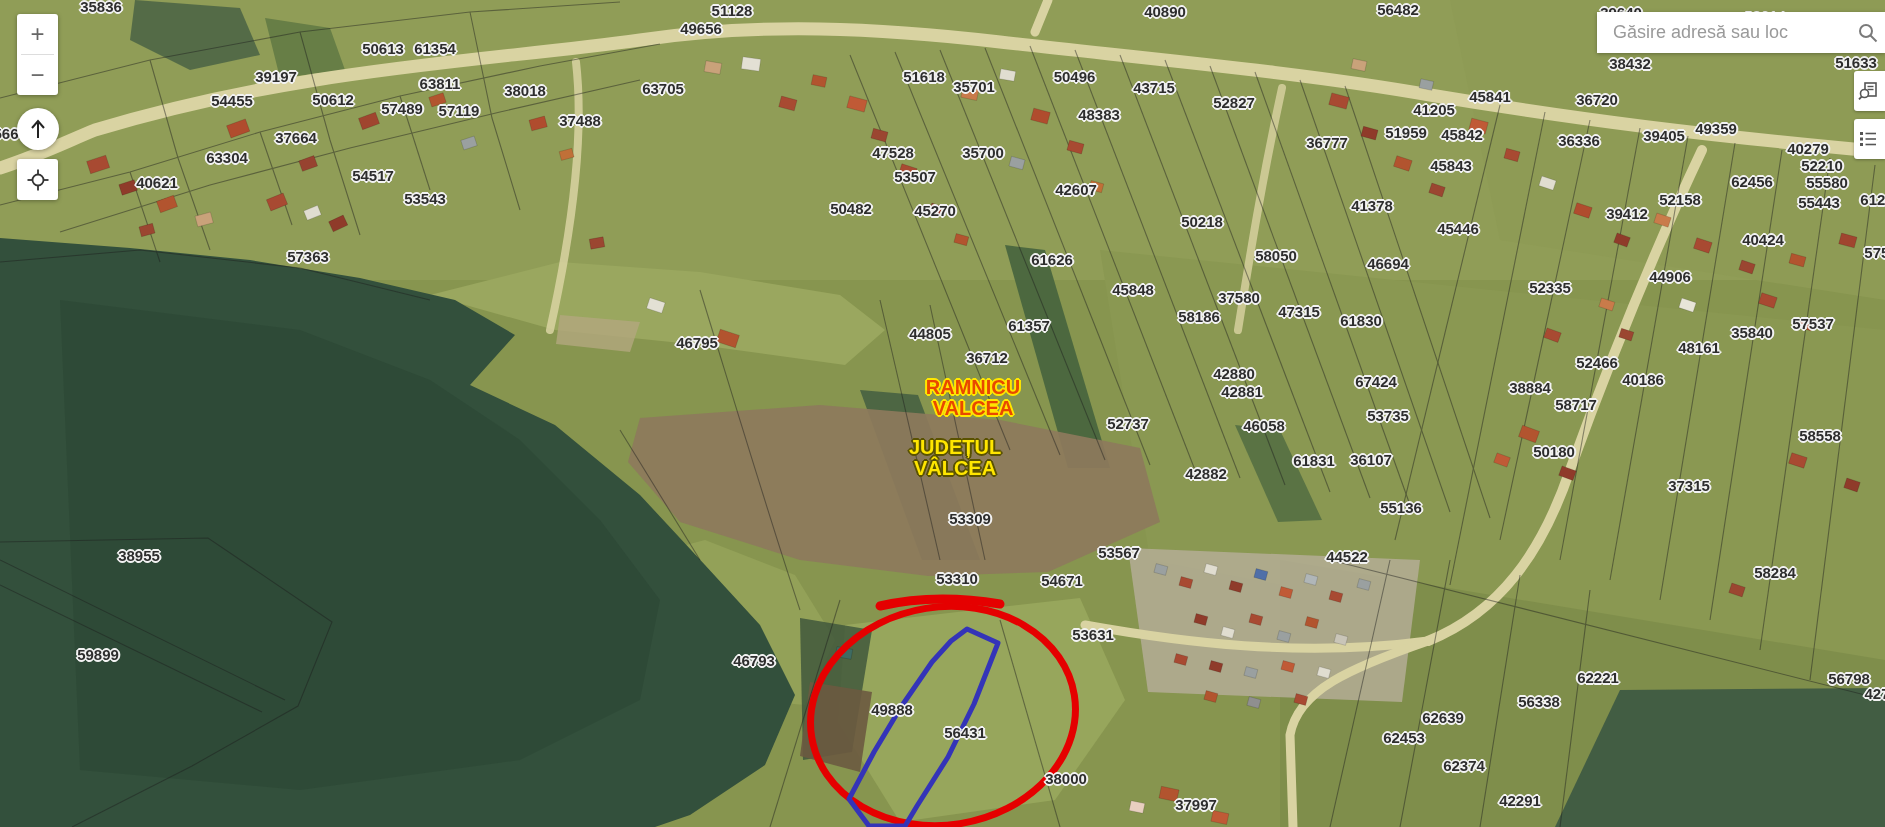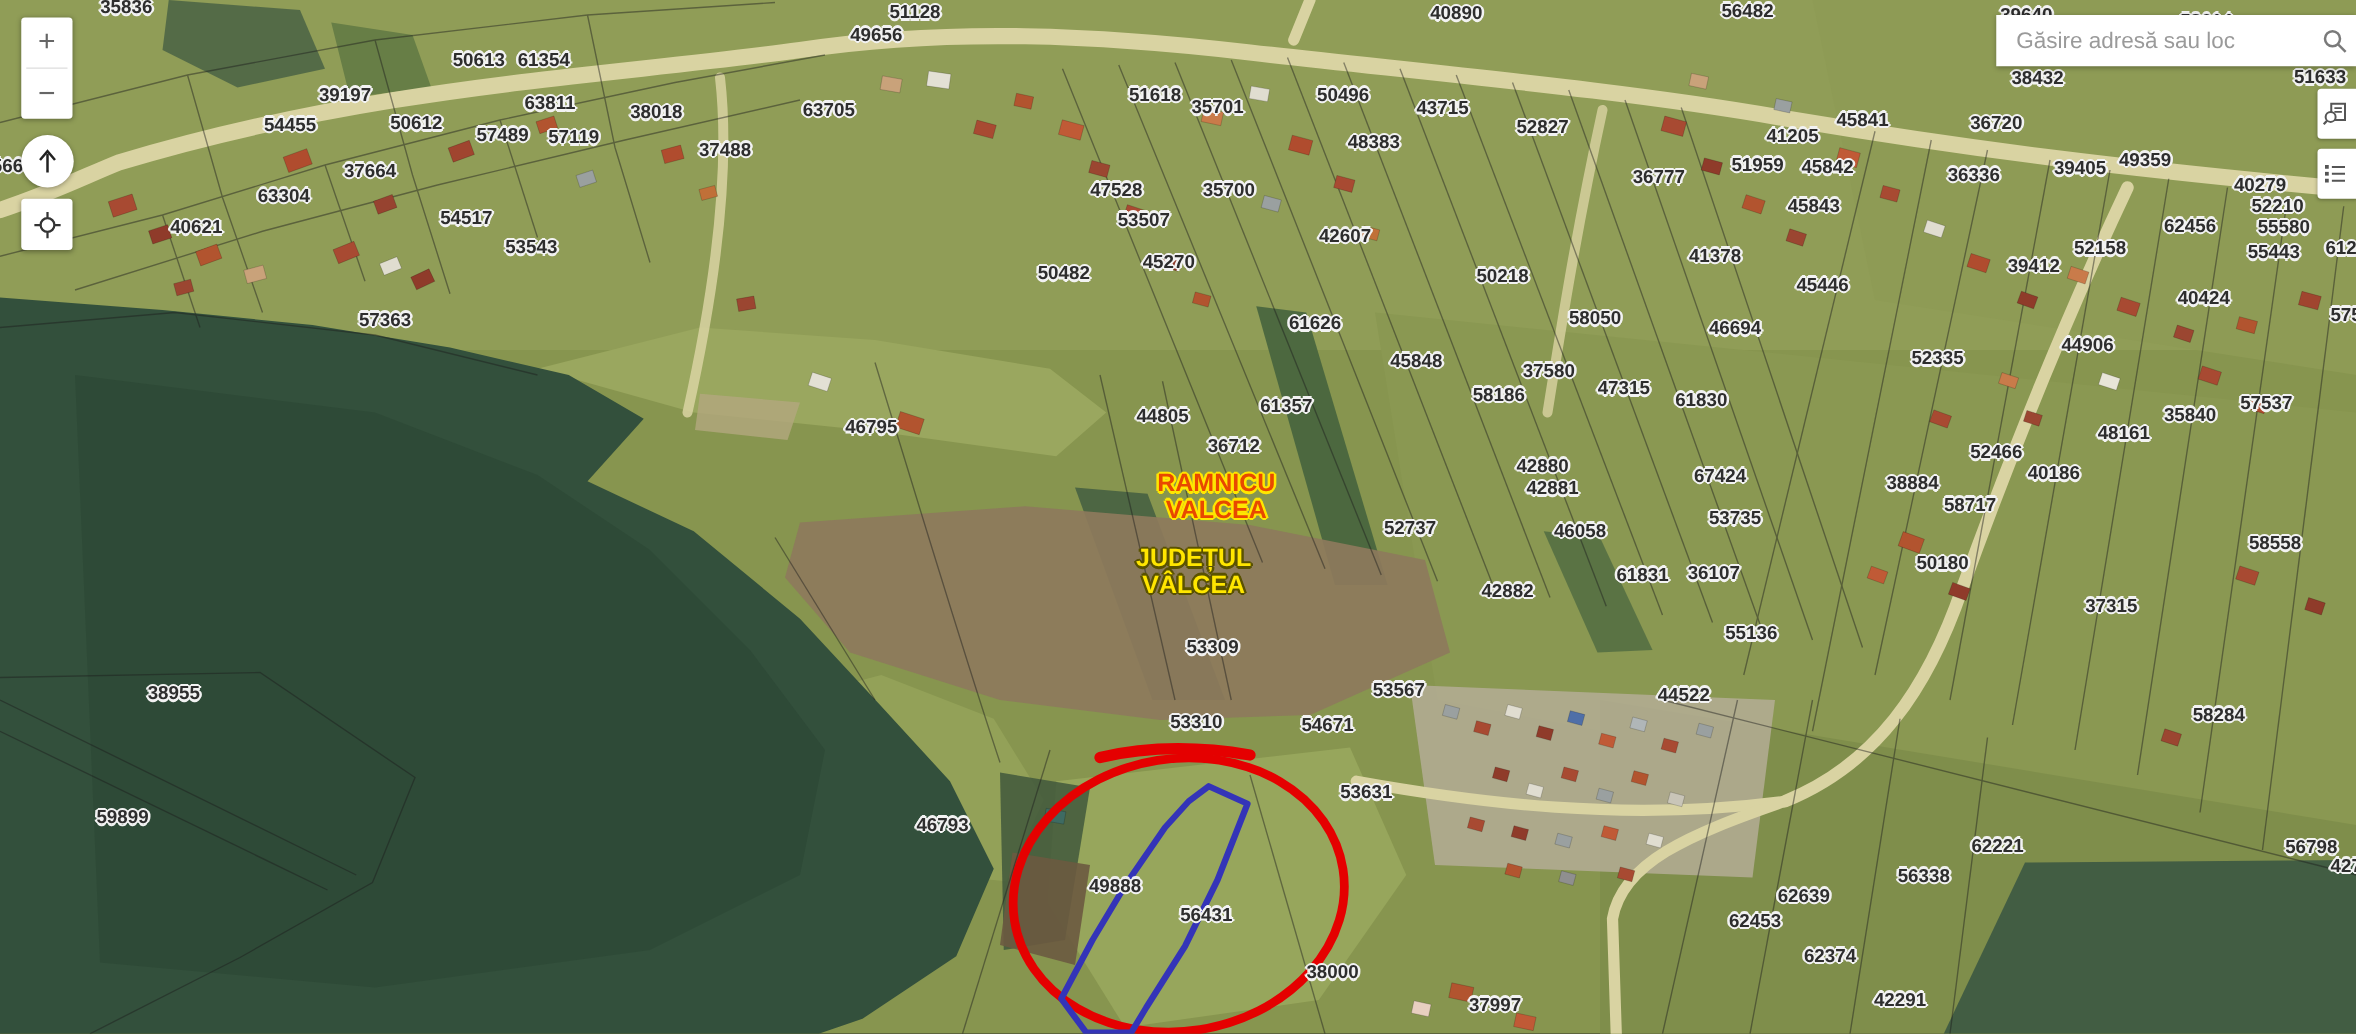--- a/index.html
+++ b/index.html
@@ -264,21 +264,21 @@
       <div class="plabel" style="left: 6px; top: 133px;">566</div>
       <div class="plabel" style="left: 697px; top: 342px;">46795</div>
       <div class="plabel" style="left: 924px; top: 76px;">51618</div>
       <div class="plabel" style="left: 974px; top: 86px;">35701</div>
       <div class="plabel" style="left: 1056px; top: 76px; padding-left: 37px;">50496</div>
       <div class="plabel" style="left: 1154px; top: 87px;">43715</div>
       <div class="plabel" style="left: 1099px; top: 114px;">48383</div>
       <div class="plabel" style="left: 893px; top: 152px;">47528</div>
       <div class="plabel" style="left: 983px; top: 152px; text-align: right;">35700</div>
       <div class="plabel" style="left: 915px; top: 176px;">53507</div>
-      <div class="plabel" style="left: 851px; top: 208px; margin-top: 11px;">50482</div>
+      <div class="plabel" style="left: 851px; top: 208px;">50482</div>
       <div class="plabel" style="left: 935px; top: 210px;">45270</div>
       <div class="plabel" style="left: 1076px; top: 189px;">42607</div>
       <div class="plabel" style="left: 1052px; top: 259px;">61626</div>
       <div class="plabel" style="left: 1202px; top: 221px;">50218</div>
       <div class="plabel" style="left: 1276px; top: 255px;">58050</div>
       <div class="plabel" style="left: 1388px; top: 263px;">46694</div>
       <div class="plabel" style="left: 1234px; top: 102px;">52827</div>
       <div class="plabel" style="left: 1490px; top: 96px;">45841</div>
       <div class="plabel" style="left: 1434px; top: 109px;">41205</div>
       <div class="plabel" style="left: 1597px; top: 99px;">36720</div>

